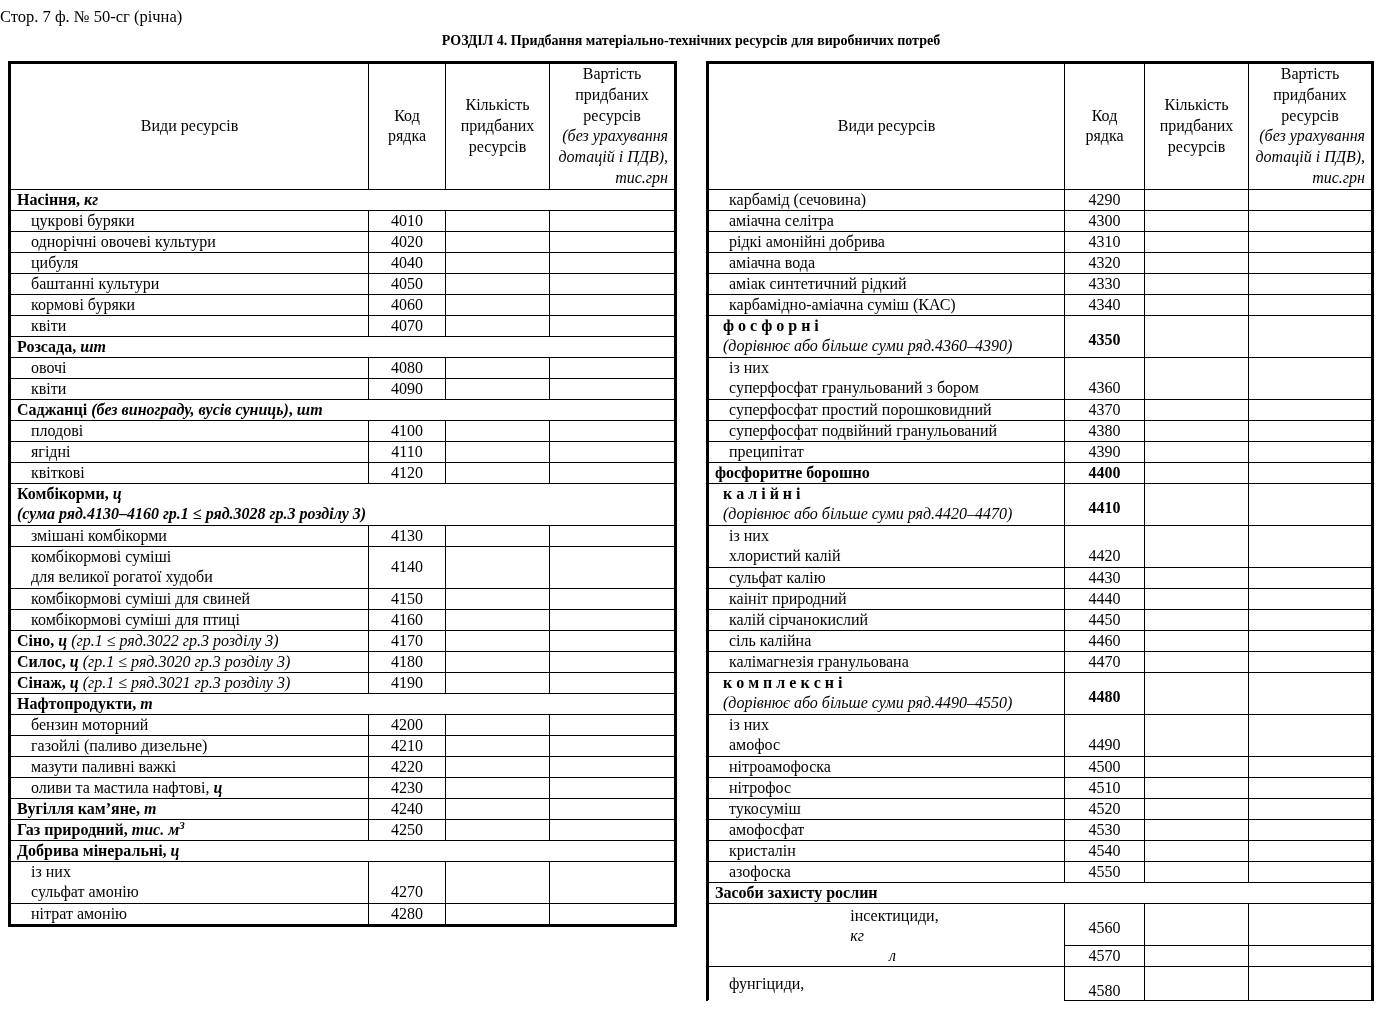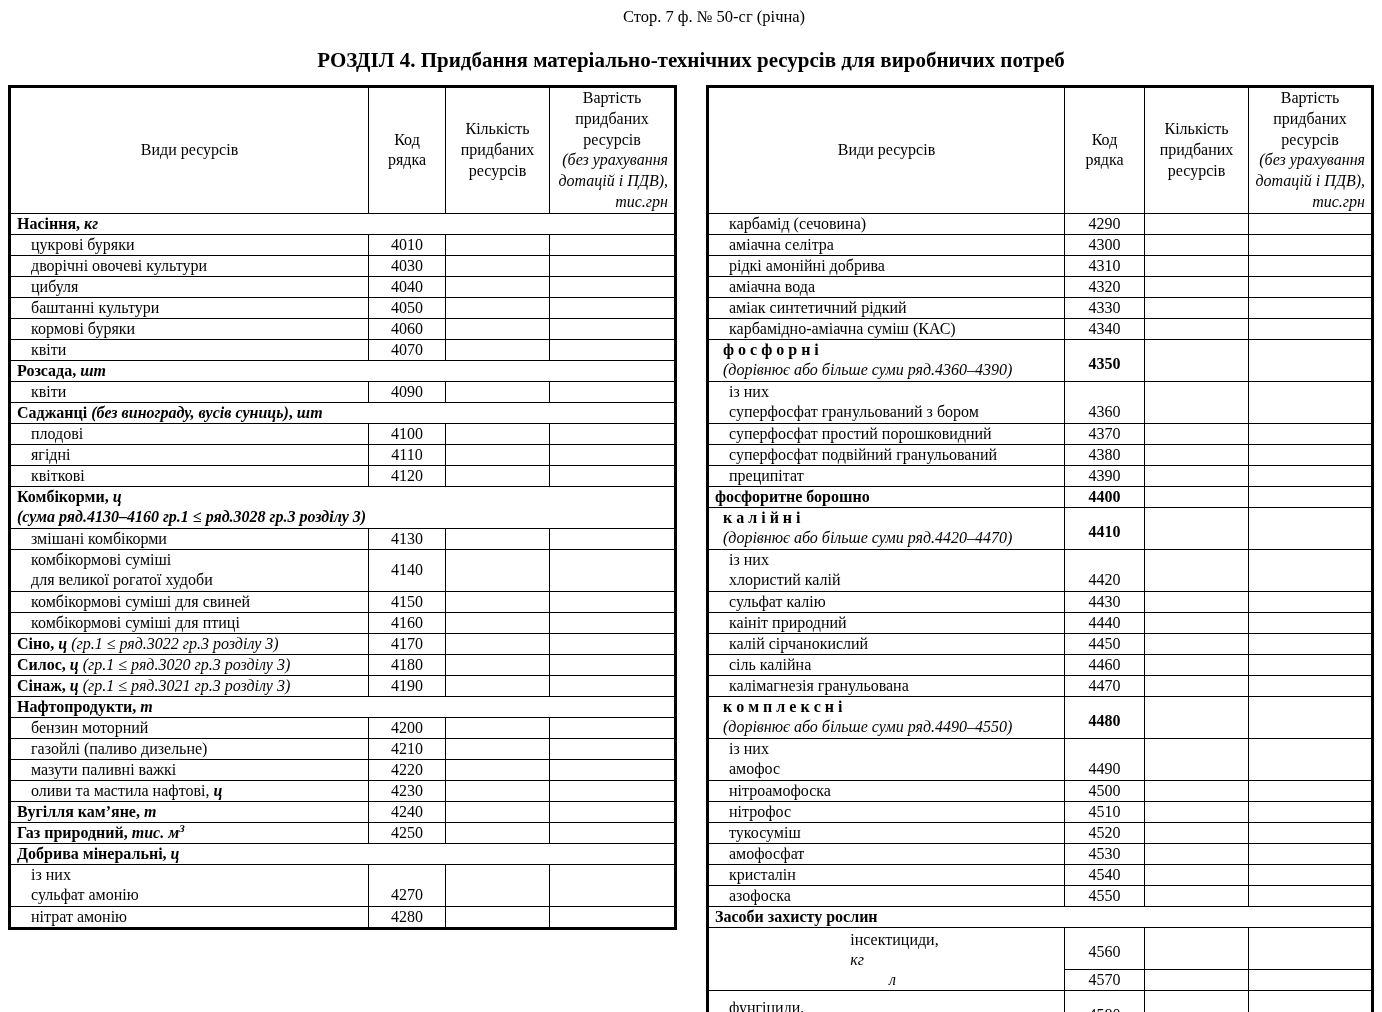--- a/index.html
+++ b/index.html
@@ -1,21 +1,21 @@
 <!DOCTYPE html>
 <html><head>
 <meta charset="utf-8">
 <style>
   html,body{margin:0;padding:0;background:#fff;}
   .page{
     width:1382px;height:1012px;overflow:hidden;background:#fff;color:#000;
     font-family:"Liberation Serif","DejaVu Serif",serif;position:relative;
   }
-  .page-ref{text-align:center;padding-top:7px;font-size:16.5px;padding-left:46px;}
-  .section-title{text-align:center;font-weight:bold;font-size:21px;margin-top:21px;}
+  .page-ref{text-align:left;padding-top:7px;font-size:16.5px;}
+  .section-title{text-align:center;font-weight:bold;font-size:14px;margin-top:6px;}
   .tables{display:flex;justify-content:space-between;padding:0 8px;margin-top:12px;}
   .tbl-wrap{border:2px solid #000;align-self:flex-start;}
   .tbl-wrap.no-bot{border-bottom:none;}
   table{border-collapse:collapse;table-layout:fixed;}
   .tw-left table{width:664px;}
   .tw-right table{width:663px;}
   th,td{border:1px solid #000;padding:0 4px;font-size:16px;overflow:hidden;vertical-align:middle;}
   thead th{
     height:116px;font-weight:normal;text-align:center;vertical-align:middle;
     line-height:1.3;padding:0 6px;
@@ -80,23 +80,23 @@
             <tr class="h1">
               <td class="label ind1">
                 <div class="lbl-line"><span class="seg-r">цукрові буряки</span></div>
               </td>
               <td class="code">4010</td>
               <td></td>
               <td></td>
             </tr>
             <tr class="h1">
               <td class="label ind1">
-                <div class="lbl-line"><span class="seg-r">дворічні овочеві культури</span></div>
-              </td>
-              <td class="code">4030</td>
+                <div class="lbl-line"><span class="seg-r">однорічні овочеві культури</span></div>
+              </td>
+              <td class="code">4020</td>
               <td></td>
               <td></td>
             </tr>
             <tr class="h1">
               <td class="label ind1">
                 <div class="lbl-line"><span class="seg-r">цибуля</span></div>
               </td>
               <td class="code">4040</td>
               <td></td>
               <td></td>
@@ -122,20 +122,28 @@
                 <div class="lbl-line"><span class="seg-r">квіти</span></div>
               </td>
               <td class="code">4070</td>
               <td></td>
               <td></td>
             </tr>
             <tr class="h1">
               <td colspan="4" class="label sec ind0">
                 <div class="lbl-line"><span class="seg-b">Розсада, </span><span class="seg-bi">шт</span></div>
               </td>
+            </tr>
+            <tr class="h1">
+              <td class="label ind1">
+                <div class="lbl-line"><span class="seg-r">овочі</span></div>
+              </td>
+              <td class="code">4080</td>
+              <td></td>
+              <td></td>
             </tr>
             <tr class="h1">
               <td class="label ind1">
                 <div class="lbl-line"><span class="seg-r">квіти</span></div>
               </td>
               <td class="code">4090</td>
               <td></td>
               <td></td>
             </tr>
             <tr class="h1">

